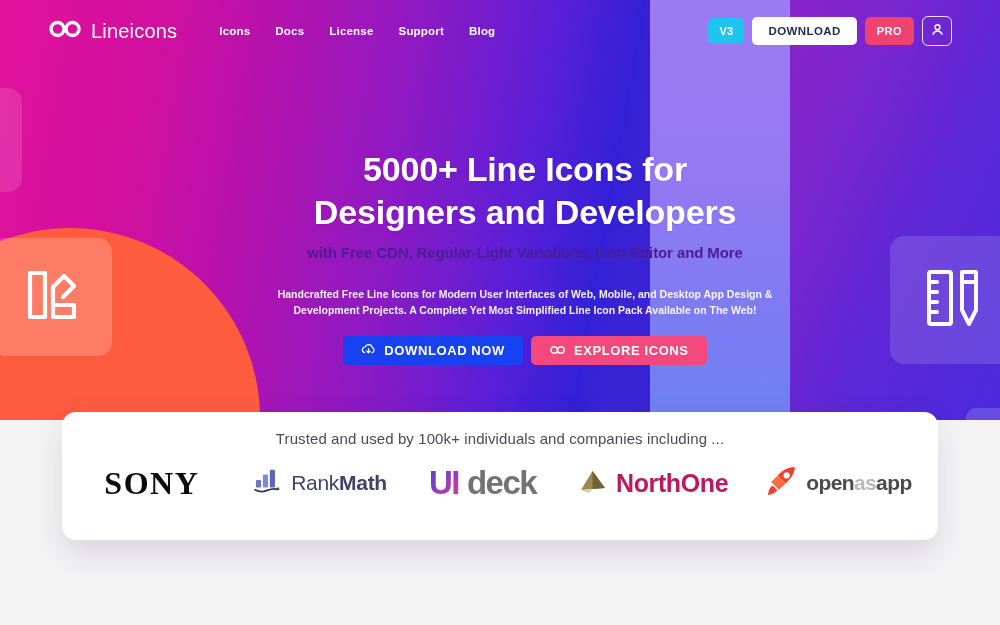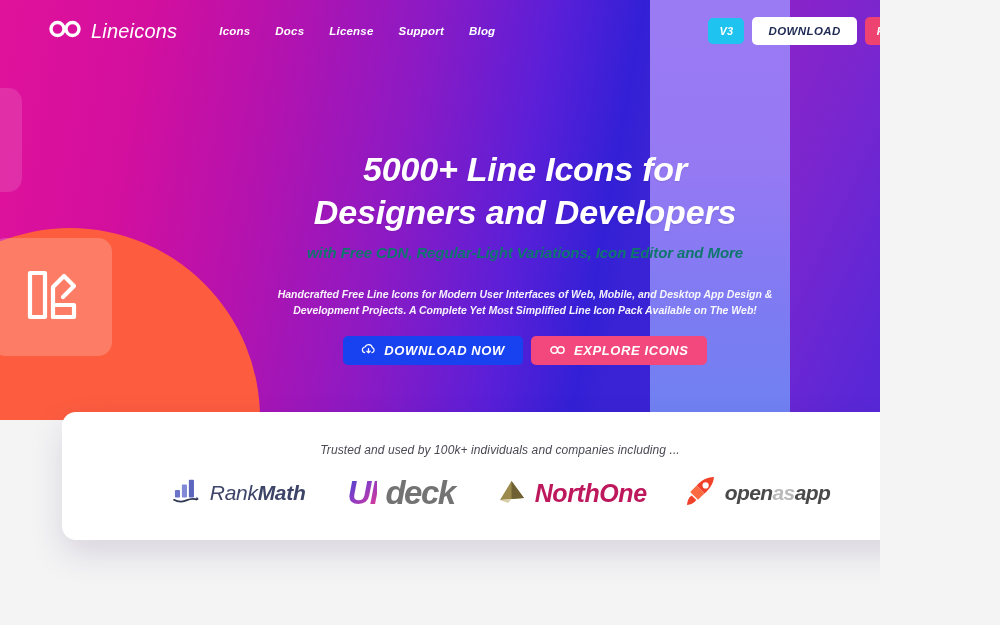--- a/index.html
+++ b/index.html
@@ -2,21 +2,21 @@
 <html><head>
 <meta charset="utf-8">
 <style>
   html,body{margin:0;padding:0;}
   body{
     width:1000px;height:625px;overflow:hidden;
     background:#f4f4f5;
     font-family:"Liberation Sans","DejaVu Sans",sans-serif;
     -webkit-font-smoothing:antialiased;
   }
-  .page{position:relative;width:880px;height:625px;overflow:hidden;background:#f4f4f5;font-style:italic;}
+  .page{position:relative;width:1000px;height:625px;overflow:hidden;background:#f4f4f5;}
 
   
   .hero{
     position:absolute;left:0;top:0;width:1000px;height:420px;overflow:hidden;
     background:linear-gradient(100deg,
         #e0129b 0%,
         #d30f9e 14%,
         #b612ad 26%,
         #8c1ac4 40%,
         #5a1fd8 52%,
@@ -99,21 +99,21 @@
     position:absolute;top:0;left:0;width:1000px;height:420px;
     display:flex;flex-direction:column;align-items:center;z-index:10;
     text-align:center;
     padding-left:25px;
   }
   h1.hero-title{
     margin:0;padding-top:148px;color:#fff;font-size:34px;line-height:43px;
     font-weight:bold;letter-spacing:-.2px;text-shadow:0 1px 2px rgba(40,0,60,.10);
   }
   .hero-sub{
-    margin-top:10px;color:#0f766e;font-size:15px;font-weight:bold;letter-spacing:-.1px;
+    margin-top:10px;color:#4c1d95;font-size:15px;font-weight:bold;letter-spacing:-.1px;
   }
   .hero-desc{
     margin-top:25px;color:rgba(255,255,255,.94);font-size:10.5px;line-height:16px;
     max-width:500px;font-weight:bold;
   }
   .cta-row{margin-top:18px;display:flex;gap:8px;}
   .cta{
     display:flex;align-items:center;gap:8px;border-radius:5px;
     font-size:13px;font-weight:bold;letter-spacing:.6px;color:#fff;cursor:pointer;
     padding:0 18px;height:29px;
@@ -122,21 +122,21 @@
   .cta-secondary{background:#f2487d;}
 
   
   .trust-card{
     position:absolute;left:62px;top:412px;width:876px;height:128px;
     background:#fff;border-radius:14px;z-index:15;
     box-shadow:0 14px 34px rgba(30,10,70,.13);
     display:flex;flex-direction:column;align-items:center;
   }
   .trust-title{
-    margin-top:31px;color:#4a4a55;font-size:12px;letter-spacing:.1px;
+    margin-top:18px;color:#4a4a55;font-size:15px;letter-spacing:.1px;
   }
   .logo-row{
     margin-top:17px;display:flex;align-items:center;justify-content:center;
     gap:0;width:100%;
   }
   .logo{display:flex;align-items:center;justify-content:center;gap:8px;}
   .logo-sony{
     font-family:"Liberation Serif","DejaVu Serif",serif;
     font-size:32px;font-weight:bold;color:#0b0b0b;letter-spacing:1.5px;
     margin:0 34px;
@@ -254,20 +254,23 @@
         <span>EXPLORE ICONS</span>
       </div>
     </div>
   </div>
 
   <div class="trust-card">
     <div class="trust-title">Trusted and used by 100k+ individuals and companies including ...</div>
 
     <div class="logo-row">
 
+      <div class="logo">
+        <span class="logo-sony">SONY</span>
+      </div>
 
       <div class="logo logo-rankmath">
         <span>
           <svg width="30" height="26" viewBox="0 0 32 28" fill="none">
             <rect x="3" y="13" width="5.5" height="8" rx="1" fill="#6b74c9"></rect>
             <rect x="10.5" y="7" width="5.5" height="14" rx="1" fill="#8189d6"></rect>
             <rect x="18" y="2" width="5.5" height="19" rx="1" fill="#5d66bd"></rect>
             <path d="M2 23.5c4 2.2 8 2.6 12.5.8 4-1.6 7-3 12-1.3" stroke="#2f3652" stroke-width="1.9" fill="none" stroke-linecap="round"></path>
             <path d="M26.5 20.2 28.7 23l-3.3.9z" fill="#2f3652"></path>
           </svg>

